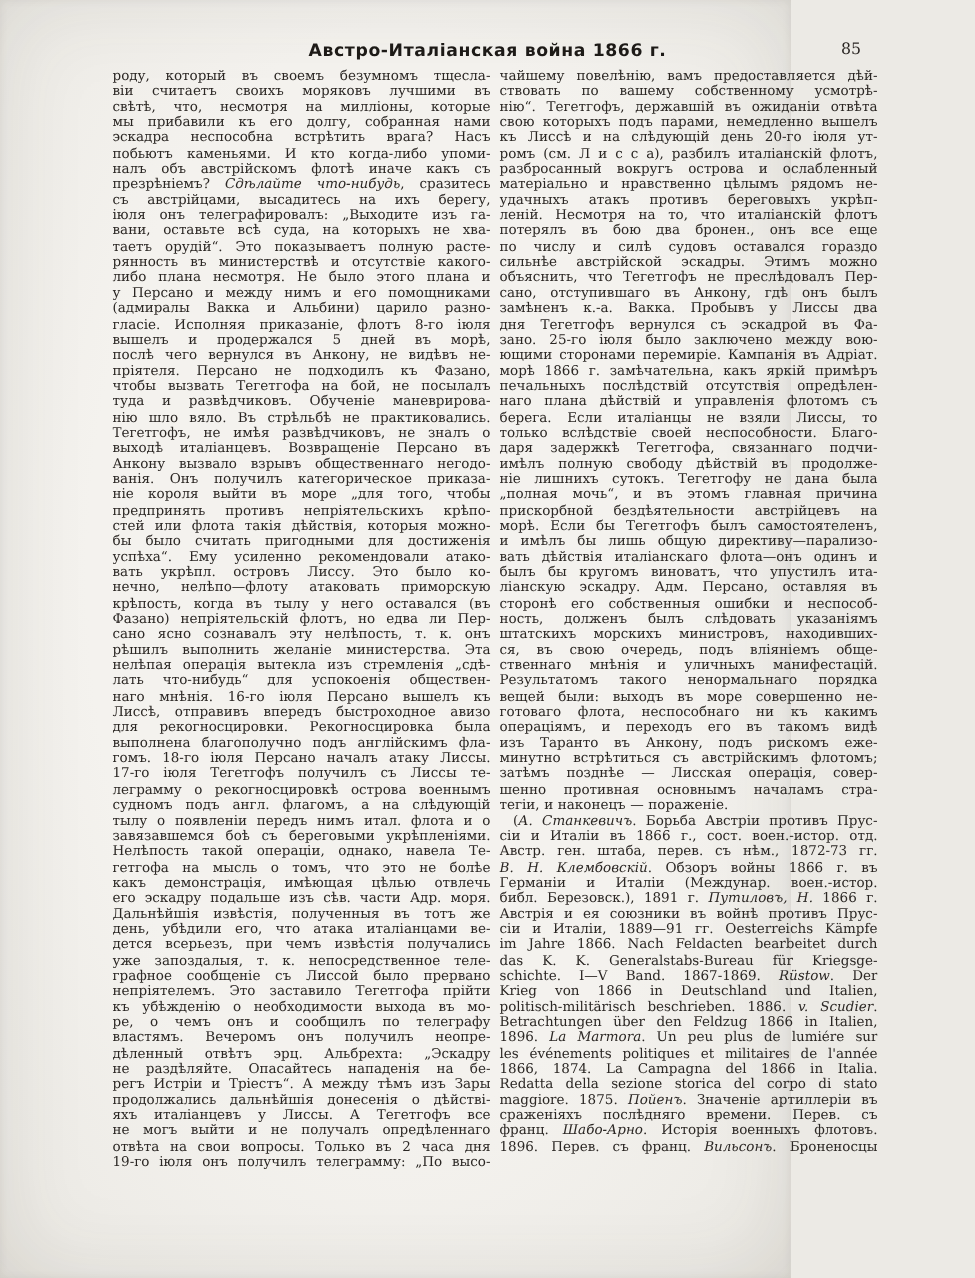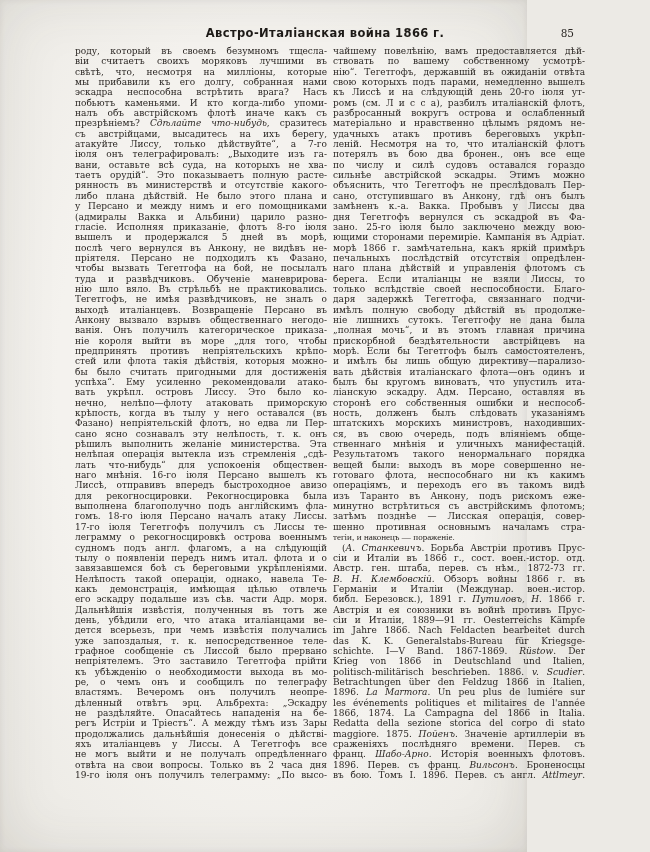--- a/index.html
+++ b/index.html
@@ -54,21 +54,21 @@
     height: 10.35px;
     overflow: hidden;
     text-align: justify;
     text-align-last: justify;
     word-spacing: 0.2px;
     white-space: nowrap;
   }
   
   .line::after { content: ""; display: inline-block; width: 100%; }
   .line span, .line i { white-space: normal; }
-  .line.para-end { text-align-last: left; font-family: Liberation Serif, serif; }
+  .line.para-end { text-align-last: left; }
   .line.para-end::after { width: 0; }
   .line.para-indent { text-indent: 9px; }
   .line i { }
 </style>
 </head>
 <body>
 
 <div class="page">
   <div class="header">
     <div class="title">Австро-Италіанская война 1866 г.</div>
@@ -79,26 +79,25 @@
     <div class="col">
         <div class="line"><span>роду, который въ своемъ безумномъ тщесла-</span></div>
         <div class="line"><span>віи считаетъ своихъ моряковъ лучшими въ</span></div>
         <div class="line"><span>свѣтѣ, что, несмотря на милліоны, которые</span></div>
         <div class="line"><span>мы прибавили къ его долгу, собранная нами</span></div>
         <div class="line"><span>эскадра неспособна встрѣтить врага? Насъ</span></div>
         <div class="line"><span>побьютъ каменьями. И кто когда-либо упоми-</span></div>
         <div class="line"><span>налъ объ австрійскомъ флотѣ иначе какъ съ</span></div>
         <div class="line"><span>презрѣніемъ? </span><i>Сдѣлайте что-нибудь</i><span>, сразитесь</span></div>
         <div class="line"><span>съ австрійцами, высадитесь на ихъ берегу,</span></div>
-        <div class="line"><span>атакуйте Лиссу, только дѣйствуйте“, а 7-го</span></div>
         <div class="line"><span>іюля онъ телеграфировалъ: „Выходите изъ га-</span></div>
         <div class="line"><span>вани, оставьте всѣ суда, на которыхъ не хва-</span></div>
         <div class="line"><span>таетъ орудій“. Это показываетъ полную расте-</span></div>
         <div class="line"><span>рянность въ министерствѣ и отсутствіе какого-</span></div>
-        <div class="line"><span>либо плана дѣйствій. Не было этого плана и</span></div>
+        <div class="line"><span>либо плана несмотря. Не было этого плана и</span></div>
         <div class="line"><span>у Персано и между нимъ и его помощниками</span></div>
         <div class="line"><span>(адмиралы Вакка и Альбини) царило разно-</span></div>
         <div class="line"><span>гласіе. Исполняя приказаніе, флотъ 8-го іюля</span></div>
         <div class="line"><span>вышелъ и продержался 5 дней въ морѣ,</span></div>
         <div class="line"><span>послѣ чего вернулся въ Анкону, не видѣвъ не-</span></div>
         <div class="line"><span>пріятеля. Персано не подходилъ къ Фазано,</span></div>
         <div class="line"><span>чтобы вызвать Тегетгофа на бой, не посылалъ</span></div>
         <div class="line"><span>туда и развѣдчиковъ. Обученіе маневрирова-</span></div>
         <div class="line"><span>нію шло вяло. Въ стрѣльбѣ не практиковались.</span></div>
         <div class="line"><span>Тегетгофъ, не имѣя развѣдчиковъ, не зналъ о</span></div>
@@ -122,20 +121,21 @@
         <div class="line"><span>Лиссѣ, отправивъ впередъ быстроходное авизо</span></div>
         <div class="line"><span>для рекогносцировки. Рекогносцировка была</span></div>
         <div class="line"><span>выполнена благополучно подъ англійскимъ фла-</span></div>
         <div class="line"><span>гомъ. 18-го іюля Персано началъ атаку Лиссы.</span></div>
         <div class="line"><span>17-го іюля Тегетгофъ получилъ съ Лиссы те-</span></div>
         <div class="line"><span>леграмму о рекогносцировкѣ острова военнымъ</span></div>
         <div class="line"><span>судномъ подъ англ. флагомъ, а на слѣдующій</span></div>
         <div class="line"><span>тылу о появленіи передъ нимъ итал. флота и о</span></div>
         <div class="line"><span>завязавшемся боѣ съ береговыми укрѣпленіями.</span></div>
         <div class="line"><span>Нелѣпость такой операціи, однако, навела Те-</span></div>
+        <div class="line"><span>гетгофа на мысль о томъ, что это не болѣе</span></div>
         <div class="line"><span>какъ демонстрація, имѣющая цѣлью отвлечь</span></div>
         <div class="line"><span>его эскадру подальше изъ сѣв. части Адр. моря.</span></div>
         <div class="line"><span>Дальнѣйшія извѣстія, полученныя въ тотъ же</span></div>
         <div class="line"><span>день, убѣдили его, что атака италіанцами ве-</span></div>
         <div class="line"><span>дется всерьезъ, при чемъ извѣстія получались</span></div>
         <div class="line"><span>уже запоздалыя, т. к. непосредственное теле-</span></div>
         <div class="line"><span>графное сообщеніе съ Лиссой было прервано</span></div>
         <div class="line"><span>непріятелемъ. Это заставило Тегетгофа прійти</span></div>
         <div class="line"><span>къ убѣжденію о необходимости выхода въ мо-</span></div>
         <div class="line"><span>ре, о чемъ онъ и сообщилъ по телеграфу</span></div>
@@ -213,16 +213,15 @@
         <div class="line"><span>politisch-militärisch beschrieben. 1886. </span><i>v. Scudier</i><span>.</span></div>
         <div class="line"><span>Betrachtungen über den Feldzug 1866 in Italien,</span></div>
         <div class="line"><span>1896. </span><i>La Marmora</i><span>. Un peu plus de lumiére sur</span></div>
         <div class="line"><span>les événements politiques et militaires de l'année</span></div>
         <div class="line"><span>1866, 1874. La Campagna del 1866 in Italia.</span></div>
         <div class="line"><span>Redatta della sezione storica del corpo di stato</span></div>
         <div class="line"><span>maggiore. 1875. </span><i>Пойенъ</i><span>. Значеніе артиллеріи въ</span></div>
         <div class="line"><span>сраженіяхъ послѣдняго времени. Перев. съ</span></div>
         <div class="line"><span>франц. </span><i>Шабо-Арно</i><span>. Исторія военныхъ флотовъ.</span></div>
         <div class="line"><span>1896. Перев. съ франц. </span><i>Вильсонъ</i><span>. Броненосцы</span></div>
-        <div class="line"><span>въ бою. Томъ I. 1896. Перев. съ англ. </span><i>Attlmeyr</i><span>.</span></div>
       </div>
   </div>
 </div>
 
 </body></html>

